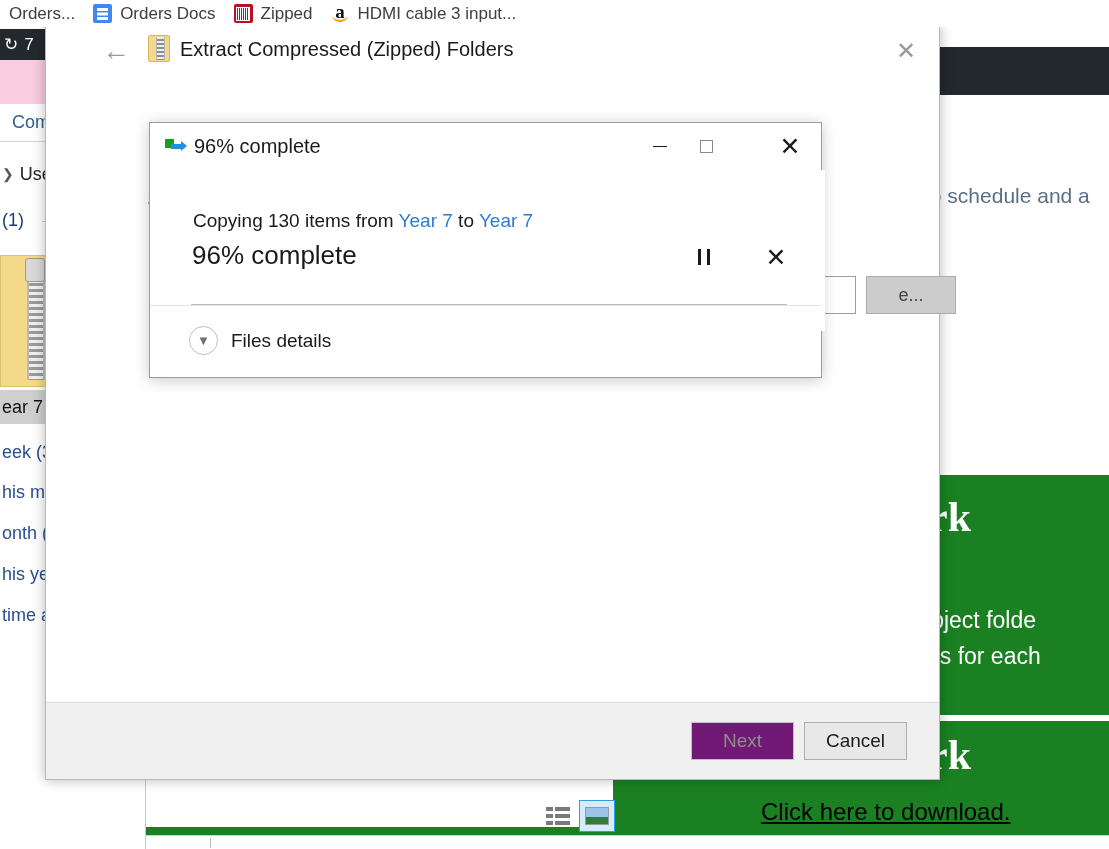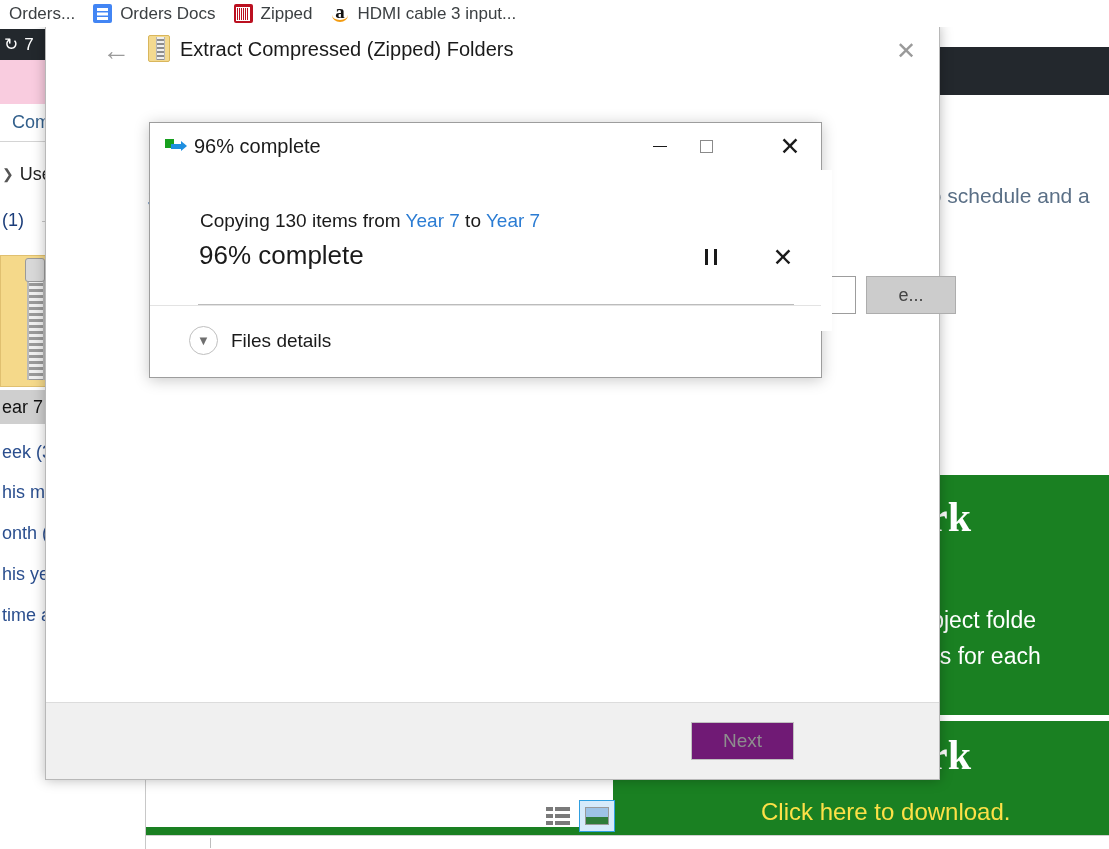--- a/index.html
+++ b/index.html
@@ -123,21 +123,22 @@
     font-size: 42px;
     color: #ffffff;
     white-space: nowrap;
     position: absolute;
   }
   #gc1-title { left: 295px; top: 18px; }
   #gc2-title { left: 295px; top: 10px; }
   .gc-link {
     position: absolute;
     font-size: 24px;
-    color: #fde047;
+    color: #000000;
+    text-decoration: underline;
     white-space: nowrap;
   }
   #gc1-link { left: 236px; top: 94px; }
   #gc2-link { left: 148px; top: 77px; }
   .gc-line {
     position: absolute;
     font-size: 23px;
     color: #ffffff;
     white-space: nowrap;
   }
@@ -439,21 +440,21 @@
     border: 1.5px solid #8a8a8a;
     box-sizing: border-box;
   }
   #cd-close {
     right: 8px;
     font-size: 25px;
     font-family: "DejaVu Sans", sans-serif;
     font-weight: 300;
   }
   #cd-body {
-    position: absolute; left: 11px; top: 47px;
+    position: absolute; left: 4px; top: 47px;
     width: 671px; height: 161px;
     background: #ffffff;
   }
   #cd-summary {
     position: absolute; left: 39px; top: 40px;
     font-size: 19px; color: #1a1a1a;
     white-space: nowrap;
   }
   #cd-summary .src-link, #cd-summary .dst-link {
     color: #2b7cd3;
@@ -642,20 +643,21 @@
   <div id="ed-path-input">C:\Us</div>
   <div id="ed-browse-btn">e...</div>
 
   <div id="ed-checkbox-row">
     <span id="ed-checkbox"></span>
     <span>Sh</span>
   </div>
 
   <div id="ed-footer">
     <div class="ed-btn" id="ed-next-btn">Next</div>
+    <div class="ed-btn" id="ed-cancel-btn">Cancel</div>
   </div>
 </div>
 
 <div id="copy-dialog">
   <div id="cd-titlebar">
     <div id="cd-app-icon">
       <span class="sq"></span>
         <span class="arrow"></span>
     </div>
     <div id="cd-title-text">96% complete</div>

